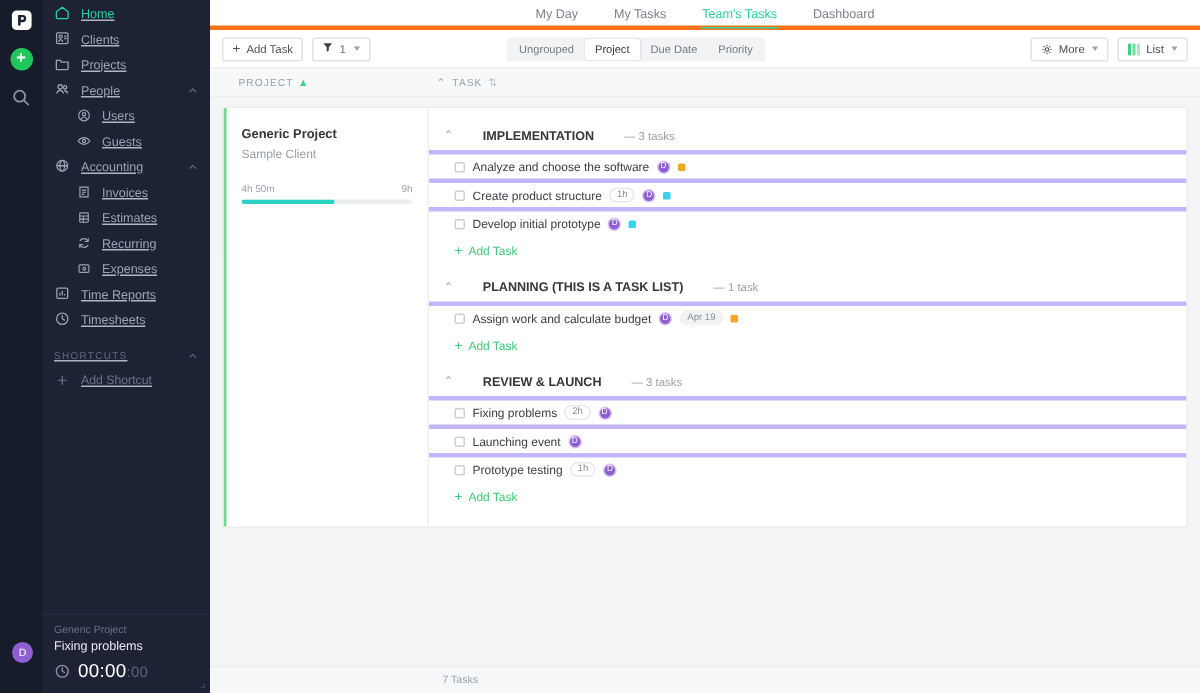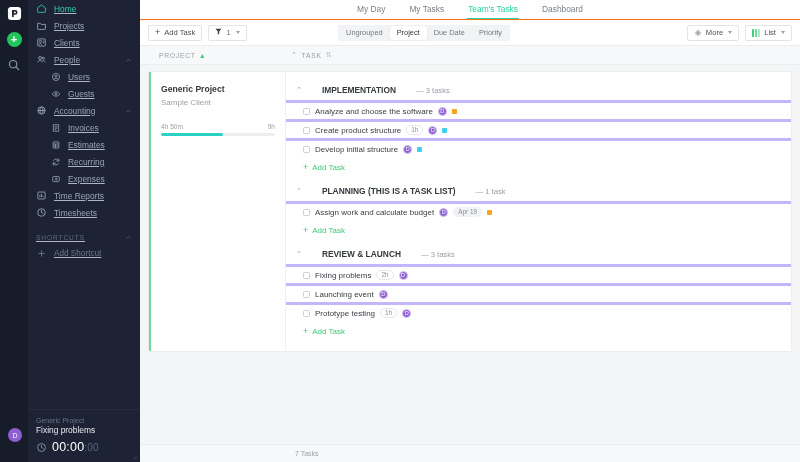--- a/index.html
+++ b/index.html
@@ -78,21 +78,21 @@
     display: flex; align-items: center; justify-content: center;
   }
   .resize-ico { position: absolute; right: 3px; bottom: 2px; color: #4b5468; font-size: 8px; }
 
   
   .main { flex: 1 1 auto; height: 462px; display: flex; flex-direction: column; background: #fff; }
 
   .topbar {
     height: 20px; flex: 0 0 20px;
     display: flex; align-items: flex-start; justify-content: center;
-    border-bottom: 1px solid #f97316; background: #fff;
+    border-bottom: 3px solid #f97316; background: #fff;
   }
   .tabs { display: flex; gap: 22px; height: 20px; }
   .tab {
     font-size: 8.4px; color: #7b828c; cursor: pointer;
     display: flex; align-items: center; height: 19px;
     border-bottom: 1.5px solid transparent; padding: 0 1px;
   }
   .tab.active { color: #2ad1a3; border-bottom-color: #2ad1a3; }
 
   .toolbar {
@@ -226,36 +226,36 @@
         <span class="ico">
           <svg viewBox="0 0 14 14" width="11" height="11" fill="none" stroke="#2ad1a3" stroke-width="1.1" stroke-linejoin="round">
             <path d="M2 6.2 7 2.3l5 3.9V11a.9.9 0 0 1-.9.9H2.9A.9.9 0 0 1 2 11z"></path>
           </svg>
         </span>
         <span>Home</span>
       </div>
 
       <div class="nav-item">
         <span class="ico">
-          <svg viewBox="0 0 14 14" width="11" height="11" fill="none" stroke="#9aa3b4" stroke-width="1.1" stroke-linejoin="round">
-            <path d="M2 4.2h3.4l1 1.4H12v5.6a.8.8 0 0 1-.8.8H2.8a.8.8 0 0 1-.8-.8z"></path>
-          </svg>
-        </span>
-        <span>Projects</span>
-      </div>
-
-      <div class="nav-item">
-        <span class="ico">
           <svg viewBox="0 0 14 14" width="11" height="11" fill="none" stroke="#9aa3b4" stroke-width="1.1">
             <rect x="2.2" y="2.4" width="9.6" height="9.2" rx="1"></rect>
               <circle cx="5.6" cy="5.6" r="1.3"></circle>
               <path d="M3.8 10c.4-1.2 1-1.8 1.8-1.8s1.4.6 1.8 1.8M8.6 5.2h2M8.6 7.2h2"></path>
           </svg>
         </span>
         <span>Clients</span>
+      </div>
+
+      <div class="nav-item">
+        <span class="ico">
+          <svg viewBox="0 0 14 14" width="11" height="11" fill="none" stroke="#9aa3b4" stroke-width="1.1" stroke-linejoin="round">
+            <path d="M2 4.2h3.4l1 1.4H12v5.6a.8.8 0 0 1-.8.8H2.8a.8.8 0 0 1-.8-.8z"></path>
+          </svg>
+        </span>
+        <span>Projects</span>
       </div>
 
       <div class="nav-item">
         <span class="ico">
           <svg viewBox="0 0 14 14" width="11" height="11" fill="none" stroke="#9aa3b4" stroke-width="1.1">
             <circle cx="5.2" cy="5" r="1.8"></circle>
               <circle cx="9.4" cy="5.4" r="1.4"></circle>
             <path d="M2.4 10.6c.3-1.7 1.4-2.6 2.8-2.6s2.5.9 2.8 2.6M8.6 8.3c1.4-.2 2.5.6 2.8 2.3"></path>
           </svg>
         </span>
@@ -503,21 +503,21 @@
             <div class="task-row">
               <span class="cb"></span>
               <span class="task-title">Create product structure</span>
               <span class="chip">1h</span>
               <span class="avatar">D</span>
               <span class="dot" style="background:#3fd0f0"></span>
             </div>
 
             <div class="task-row">
               <span class="cb"></span>
-              <span class="task-title">Develop initial structure</span>
+              <span class="task-title">Develop initial prototype</span>
               <span class="avatar">D</span>
               <span class="dot" style="background:#3fd0f0"></span>
             </div>
 
             <div class="add-task">
               <span class="p">+</span>
               <span>Add Task</span>
             </div>
           </div>
 

